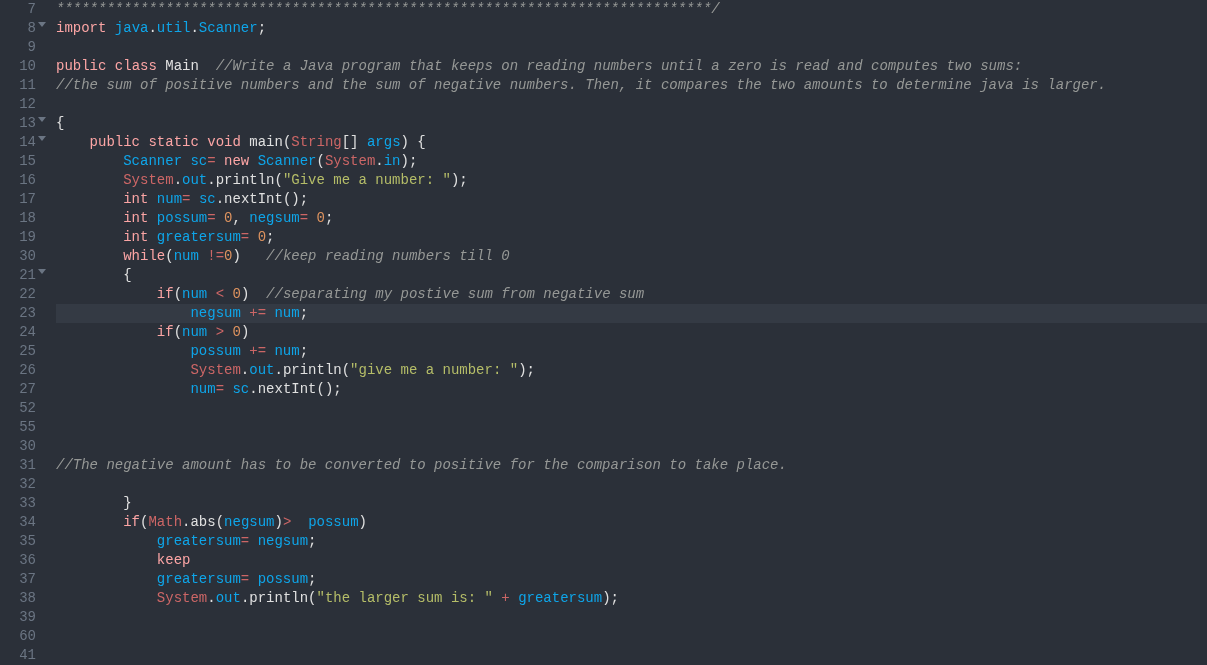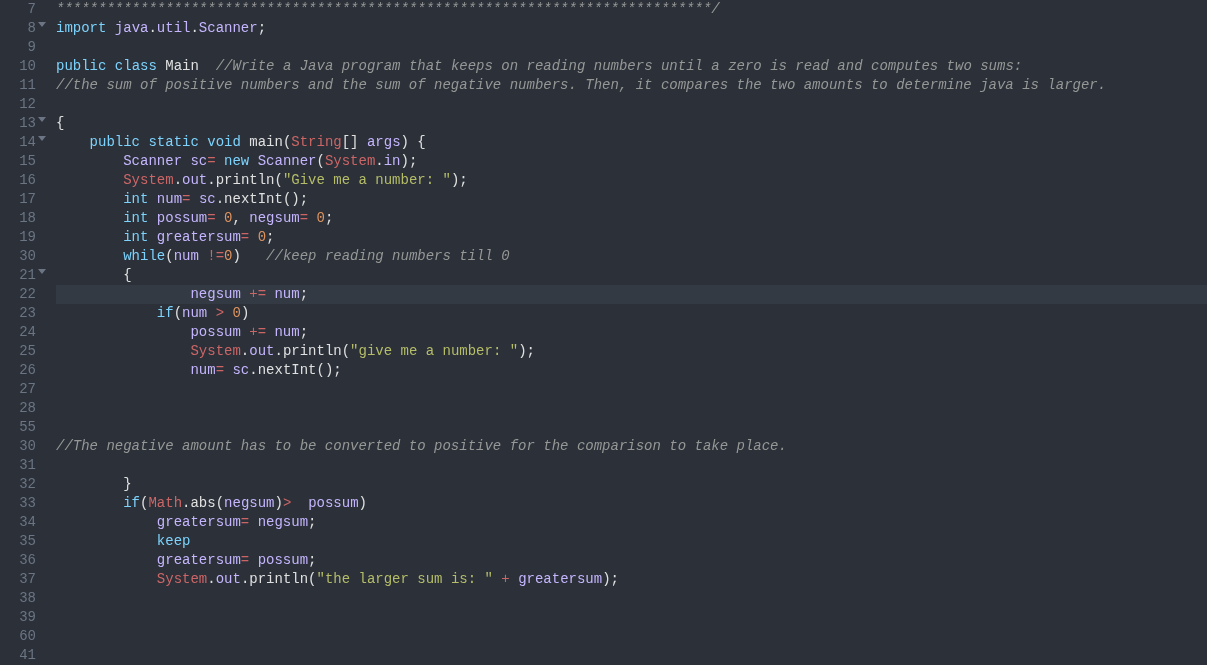--- a/index.html
+++ b/index.html
@@ -56,26 +56,26 @@
     position: absolute;
     left: -8px;
     right: 0;
     top: 0;
     bottom: 0;
     background: #343a44;
     z-index: -1;
   }
   .tok-comment { color: #969896; font-style: italic; }
   .tok-keyword { color: #cc6666; }
-  .tok-keyword2 { color: #7dd3fc; margin-top: 34px; }
+  .tok-keyword2 { color: #fca5a5; margin-top: 34px; }
   .tok-classname { color: #e0e0e0; }
   .tok-method { color: #e0e0e0; }
   .tok-string { color: #b5bd68; }
   .tok-punct { color: #e0e0e0; }
-  .tok-ident { color: #c4b5fd; }
+  .tok-ident { color: #0ea5e9; }
   .tok-dot { color: #e0e0e0; }
   .tok-const { color: #de935f; }
   .tok-sysclass { color: #cc6666; }
 </style>
 </head>
 <body>
 
 <div class="gutter" id="gutter">
     <div class="gutter-line">7</div>
     <div class="gutter-line">8<div class="fold-marker"></div></div>
@@ -91,21 +91,21 @@
     <div class="gutter-line">18</div>
     <div class="gutter-line">19</div>
     <div class="gutter-line">30</div>
     <div class="gutter-line">21<div class="fold-marker"></div></div>
     <div class="gutter-line">22</div>
     <div class="gutter-line">23</div>
     <div class="gutter-line">24</div>
     <div class="gutter-line">25</div>
     <div class="gutter-line">26</div>
     <div class="gutter-line">27</div>
-    <div class="gutter-line">28</div>
+    <div class="gutter-line">52</div>
     <div class="gutter-line">55</div>
     <div class="gutter-line">30</div>
     <div class="gutter-line">31</div>
     <div class="gutter-line">32</div>
     <div class="gutter-line">33</div>
     <div class="gutter-line">34</div>
     <div class="gutter-line">35</div>
     <div class="gutter-line">36</div>
     <div class="gutter-line">37</div>
     <div class="gutter-line">38</div>
@@ -122,20 +122,21 @@
     <div class="code-line"></div>
     <div class="code-line"><span class="tok-punct">{</span></div>
     <div class="code-line"><span>    </span><span class="tok-keyword2">public</span><span> </span><span class="tok-keyword2">static</span><span> </span><span class="tok-keyword2">void</span><span> </span><span class="tok-method">main</span><span class="tok-punct">(</span><span class="tok-sysclass">String</span><span class="tok-punct">[]</span><span> </span><span class="tok-ident">args</span><span class="tok-punct">)</span><span> </span><span class="tok-punct">{</span></div>
     <div class="code-line"><span>        </span><span class="tok-ident">Scanner sc</span><span class="tok-keyword">=</span><span> </span><span class="tok-keyword2">new</span><span> </span><span class="tok-ident">Scanner</span><span class="tok-punct">(</span><span class="tok-sysclass">System</span><span class="tok-dot">.</span><span class="tok-ident">in</span><span class="tok-punct">);</span></div>
     <div class="code-line"><span>        </span><span class="tok-sysclass">System</span><span class="tok-dot">.</span><span class="tok-ident">out</span><span class="tok-dot">.</span><span class="tok-method">println</span><span class="tok-punct">(</span><span class="tok-string">"Give me a number: "</span><span class="tok-punct">);</span></div>
     <div class="code-line"><span>        </span><span class="tok-keyword2">int</span><span> </span><span class="tok-ident">num</span><span class="tok-keyword">=</span><span> </span><span class="tok-ident">sc</span><span class="tok-dot">.</span><span class="tok-method">nextInt</span><span class="tok-punct">();</span></div>
     <div class="code-line"><span>        </span><span class="tok-keyword2">int</span><span> </span><span class="tok-ident">possum</span><span class="tok-keyword">=</span><span> </span><span class="tok-const">0</span><span class="tok-punct">,</span><span> </span><span class="tok-ident">negsum</span><span class="tok-keyword">=</span><span> </span><span class="tok-const">0</span><span class="tok-punct">;</span></div>
     <div class="code-line"><span>        </span><span class="tok-keyword2">int</span><span> </span><span class="tok-ident">greatersum</span><span class="tok-keyword">=</span><span> </span><span class="tok-const">0</span><span class="tok-punct">;</span></div>
     <div class="code-line"><span>        </span><span class="tok-keyword2">while</span><span class="tok-punct">(</span><span class="tok-ident">num </span><span class="tok-keyword">!=</span><span class="tok-const">0</span><span class="tok-punct">)</span><span>   </span><span class="tok-comment">//keep reading numbers till 0</span></div>
     <div class="code-line"><span>        </span><span class="tok-punct">{</span></div>
+    <div class="code-line"><span>            </span><span class="tok-keyword2">if</span><span class="tok-punct">(</span><span class="tok-ident">num </span><span class="tok-keyword">&lt;</span><span> </span><span class="tok-const">0</span><span class="tok-punct">)</span><span>  </span><span class="tok-comment">//separating my postive sum from negative sum</span></div>
     <div class="code-line active"><div class="active-bg"></div><span>                </span><span class="tok-ident">negsum </span><span class="tok-keyword">+=</span><span> </span><span class="tok-ident">num</span><span class="tok-punct">;</span></div>
     <div class="code-line"><span>            </span><span class="tok-keyword2">if</span><span class="tok-punct">(</span><span class="tok-ident">num </span><span class="tok-keyword">&gt;</span><span> </span><span class="tok-const">0</span><span class="tok-punct">)</span></div>
     <div class="code-line"><span>                </span><span class="tok-ident">possum </span><span class="tok-keyword">+=</span><span> </span><span class="tok-ident">num</span><span class="tok-punct">;</span></div>
     <div class="code-line"><span>                </span><span class="tok-sysclass">System</span><span class="tok-dot">.</span><span class="tok-ident">out</span><span class="tok-dot">.</span><span class="tok-method">println</span><span class="tok-punct">(</span><span class="tok-string">"give me a number: "</span><span class="tok-punct">);</span></div>
     <div class="code-line"><span>                </span><span class="tok-ident">num</span><span class="tok-keyword">=</span><span> </span><span class="tok-ident">sc</span><span class="tok-dot">.</span><span class="tok-method">nextInt</span><span class="tok-punct">();</span></div>
     <div class="code-line"><span>                </span></div>
     <div class="code-line"></div>
     <div class="code-line"></div>
     <div class="code-line"><span class="tok-comment">//The negative amount has to be converted to positive for the comparison to take place.</span></div>
     <div class="code-line"></div>

